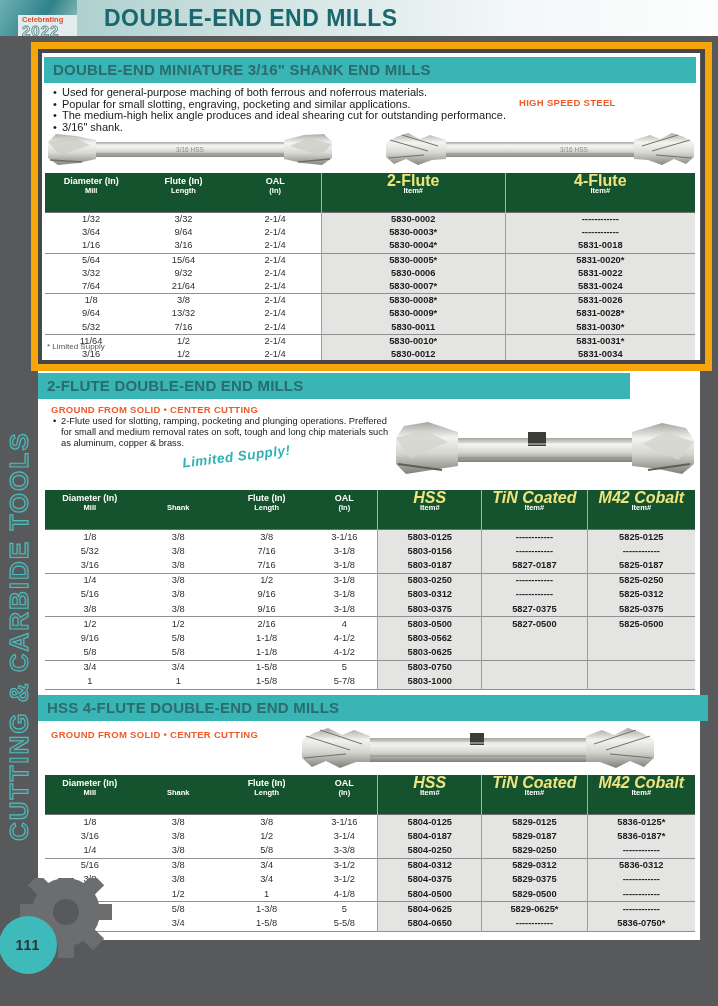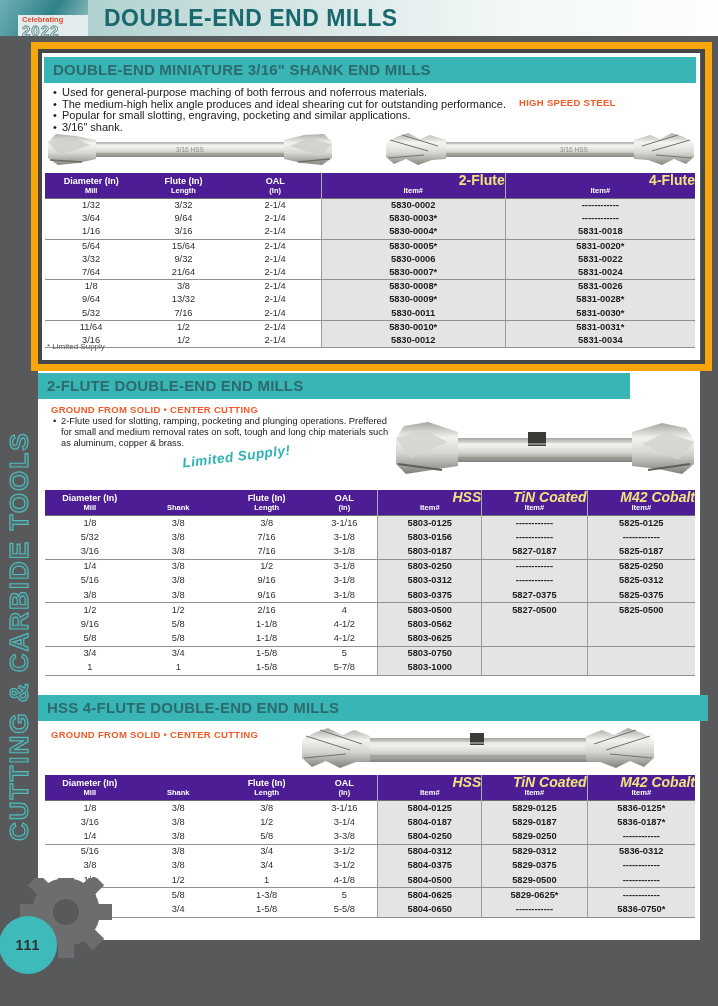--- a/index.html
+++ b/index.html
@@ -2,21 +2,21 @@
 <html><head>
 <meta charset="utf-8">
 <style>
   html,body{margin:0;padding:0;background:#3a3a3c;}
   .page{position:relative;width:718px;height:1006px;margin:0 auto;background:#58595b;
         font-family:"Liberation Sans",sans-serif;overflow:hidden;}
 
   
   .topbar{position:absolute;left:0;top:0;width:718px;height:36px;
           background:linear-gradient(90deg,#9fc8c6 0%,#cfe2e1 35%,#f2f7f7 70%,#fdfefe 100%);}
-  .logo{position:absolute;left:0;top:0;width:88px;height:36px;
+  .logo{position:absolute;left:0;top:0;width:77px;height:36px;
         background:linear-gradient(120deg,#6fb0b4 0%,#2e8289 55%,#9fc6c4 100%);overflow:hidden;}
   .logo-band{position:absolute;left:18px;top:15px;width:70px;height:21px;background:#e3ecec;}
   .logo-celebrating{position:absolute;left:22px;top:15px;font-size:7.5px;font-weight:bold;color:#e0492a;}
   .logo-year{position:absolute;left:22px;top:22px;font-size:15px;font-weight:bold;color:#eef4f4;
              -webkit-text-stroke:0.9px #5b8a8c;letter-spacing:1px;}
   .page-title{position:absolute;left:104px;top:0;height:36px;line-height:36px;
               font-size:23px;font-weight:800;letter-spacing:0.5px;color:#19686d;}
 
   
   .panel{position:absolute;left:38px;top:42px;width:662px;height:898px;background:#ffffff;}
@@ -52,25 +52,25 @@
   .mill{position:absolute;}
   #mill1a{left:46px;top:127px;}
   #mill1b{left:384px;top:127px;}
   #mill2{left:392px;top:410px;}
   #mill3{left:298px;top:722px;}
 
   
   .tblwrap{position:absolute;left:45px;width:650px;}
   #t1wrap{top:173px;} #t2wrap{top:490px;} #t3wrap{top:775px;}
   table.cat{border-collapse:collapse;table-layout:fixed;width:650px;border-bottom:1.5px solid #909090;}
-  .cat th{background:#4c1d95;color:#fff;padding:2px 0 3px;vertical-align:middle;}
+  .cat th{background:#14532d;color:#fff;padding:2px 0 17px;vertical-align:middle;}
   .cat thead tr{border-bottom:1px solid #6f6f6f;}
   .cat th.item{border-left:1px solid #adadad;}
   .cat .h1{font-size:9px;font-weight:bold;line-height:10px;min-height:10px;}
-  .cat th.item .h1{font-size:14px;color:#efe47f;line-height:11px;text-align:right;}
+  .cat th.item .h1{font-size:16px;color:#efe47f;line-height:11px;}
   .t7 th.item .h1{font-style:italic;}
   .cat .h2{font-size:7.5px;font-weight:bold;line-height:9px;}
   .cat td{font-size:9.3px;color:#2e2e2e;text-align:center;padding:1.6px 0;line-height:11px;}
   .t1 td{padding:1.1px 0;}
   .cat td.sh{background:#e4e4e3;border-left:1px solid #9d9d9d;font-weight:bold;color:#1c1c1c;}
   .cat tbody tr.gb td{border-top:1.5px solid #909090;}
   .footnote{position:absolute;left:47px;font-size:8px;color:#555;}
   #fn1{top:342px;} #fn3{top:907px;}
 
   
@@ -95,22 +95,22 @@
       <div class="logo-year">2022</div>
     </div>
     <div class="page-title">DOUBLE-END END MILLS</div>
   </div>
 
   <div class="panel"></div>
 
   <div class="secbar" id="bar1">DOUBLE-END MINIATURE 3/16" SHANK END MILLS</div>
   <ul class="bullets">
       <li>Used for general-purpose maching of both ferrous and noferrous materials.</li>
+      <li>Popular for small slotting, engraving, pocketing and similar applications.</li>
       <li>The medium-high helix angle produces and ideal shearing cut for outstanding performance.</li>
-      <li>Popular for small slotting, engraving, pocketing and similar applications.</li>
       <li>3/16" shank.</li>
     </ul>
   <div class="accent" id="hss-label">HIGH SPEED STEEL</div>
 
   <svg class="mill" id="mill1a" width="288" height="45" viewBox="0 0 288 45">
     <defs>
         <linearGradient id="gmA" x1="0" y1="0" x2="0" y2="1">
       <stop offset="0" stop-color="#aeaeaa"></stop>
           <stop offset="0.3" stop-color="#f4f4f1"></stop>
       <stop offset="0.6" stop-color="#dadad5"></stop>

